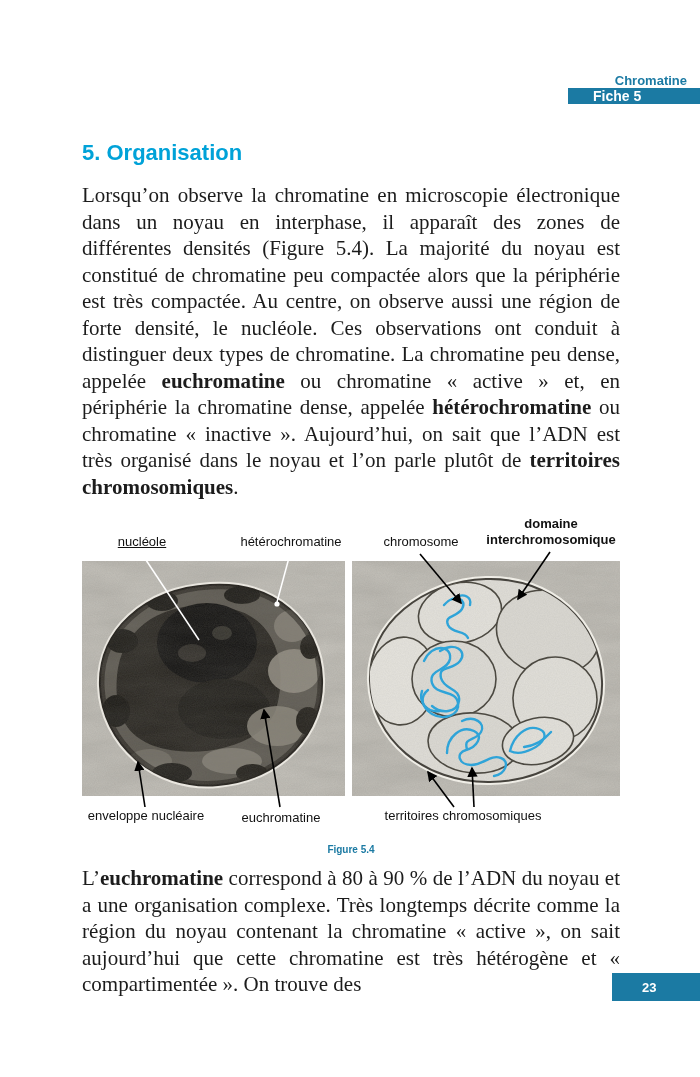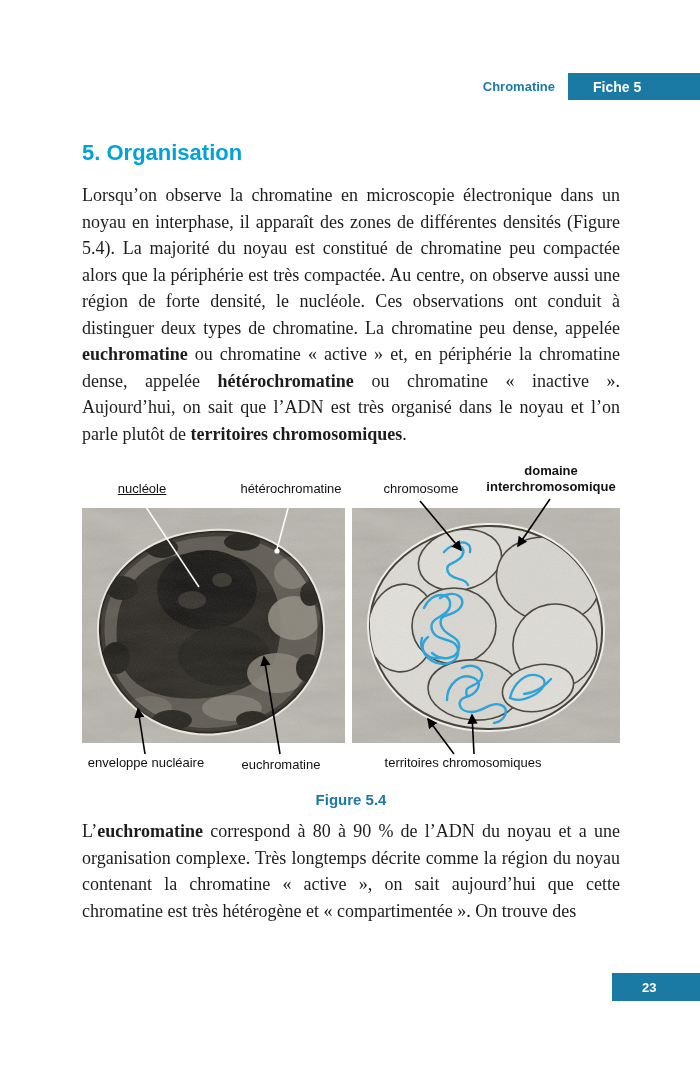--- a/index.html
+++ b/index.html
@@ -8,38 +8,38 @@
     --chromosome_blue:#2ba7df;
     --ink:#1c1c1c;
   }
   *{margin:0;padding:0;box-sizing:border-box;}
   html,body{background:#ffffff;}
   .page{
     position:relative;width:700px;height:1077px;background:#fff;overflow:hidden;
     font-family:"Liberation Serif", serif;color:var(--ink);
   }
   
-  .top-bar{position:absolute;top:73px;right:0;display:flex;align-items:center;height:27px;}
+  .top-bar{position:absolute;top:73px;right:0;display:flex;align-items:flex-end;height:27px;flex-direction:column;}
   .chapter-label{
     font-family:"Liberation Sans", sans-serif;font-weight:bold;font-size:13px;
     color:var(--teal);margin-right:13px;
   }
   .fiche-badge{
     width:132px;height:27px;background:var(--teal);color:#fff;
     font-family:"Liberation Sans", sans-serif;font-weight:bold;font-size:14px;
     display:flex;align-items:center;padding-left:25px;
   }
   
   .content{position:absolute;left:82px;top:140px;width:538px;}
   .section-heading{
     font-family:"Liberation Sans", sans-serif;font-weight:bold;font-size:22px;
     color:var(--heading_cyan);margin-bottom:16px;
   }
   .body{
-    font-size:18px;line-height:26.5px;text-align:justify;color:var(--ink);
+    font-size:21px;line-height:26.5px;text-align:justify;color:var(--ink);
   }
   .body b{font-weight:bold;}
   
   .figure-block{position:relative;width:538px;height:330px;margin-top:8px;}
   .micro{position:absolute;top:53px;z-index:1;display:block;}
   .micro-left{left:0;}
   .micro-right{left:270px;}
   .fig-overlay{position:absolute;left:0;top:0;z-index:2;pointer-events:none;}
   .fig-label{
     position:absolute;z-index:3;font-family:"Liberation Sans", sans-serif;
@@ -47,21 +47,21 @@
   }
   .lbl-nucleole{left:18px;top:26px;width:84px;text-decoration:underline;}
   .lbl-hetero{left:148px;top:26px;width:122px;}
   .lbl-chromosome{left:296px;top:26px;width:86px;}
   .lbl-domaine{left:402px;top:8px;width:134px;font-weight:bold;}
   .lbl-enveloppe{left:3px;top:300px;width:122px;}
   .lbl-euchromatine{left:155px;top:302px;width:88px;}
   .lbl-territoires{left:296px;top:300px;width:170px;}
   
   .caption{width:538px;text-align:center;font-family:"Liberation Sans", sans-serif;color:var(--teal);margin-top:6px;}
-  .caption-title{font-weight:bold;font-size:15px;margin-bottom:8px;}
+  .caption-title{font-weight:bold;font-size:10px;margin-bottom:8px;}
   .caption-text{font-weight:bold;font-size:13px;line-height:19px;padding:0 6px;}
   .caption-text i{font-style:italic;}
   
   .page-num-box{
     position:absolute;right:0;top:973px;width:88px;height:28px;background:var(--teal);
     color:#fff;font-family:"Liberation Sans", sans-serif;font-weight:bold;font-size:13px;
     display:flex;align-items:center;padding-left:30px;
   }
   .chromo{stroke:var(--chromosome_blue);stroke-width:2.4;fill:none;stroke-linecap:round;stroke-linejoin:round;}
   .terr{stroke:#4a473f;stroke-width:1.6;}

